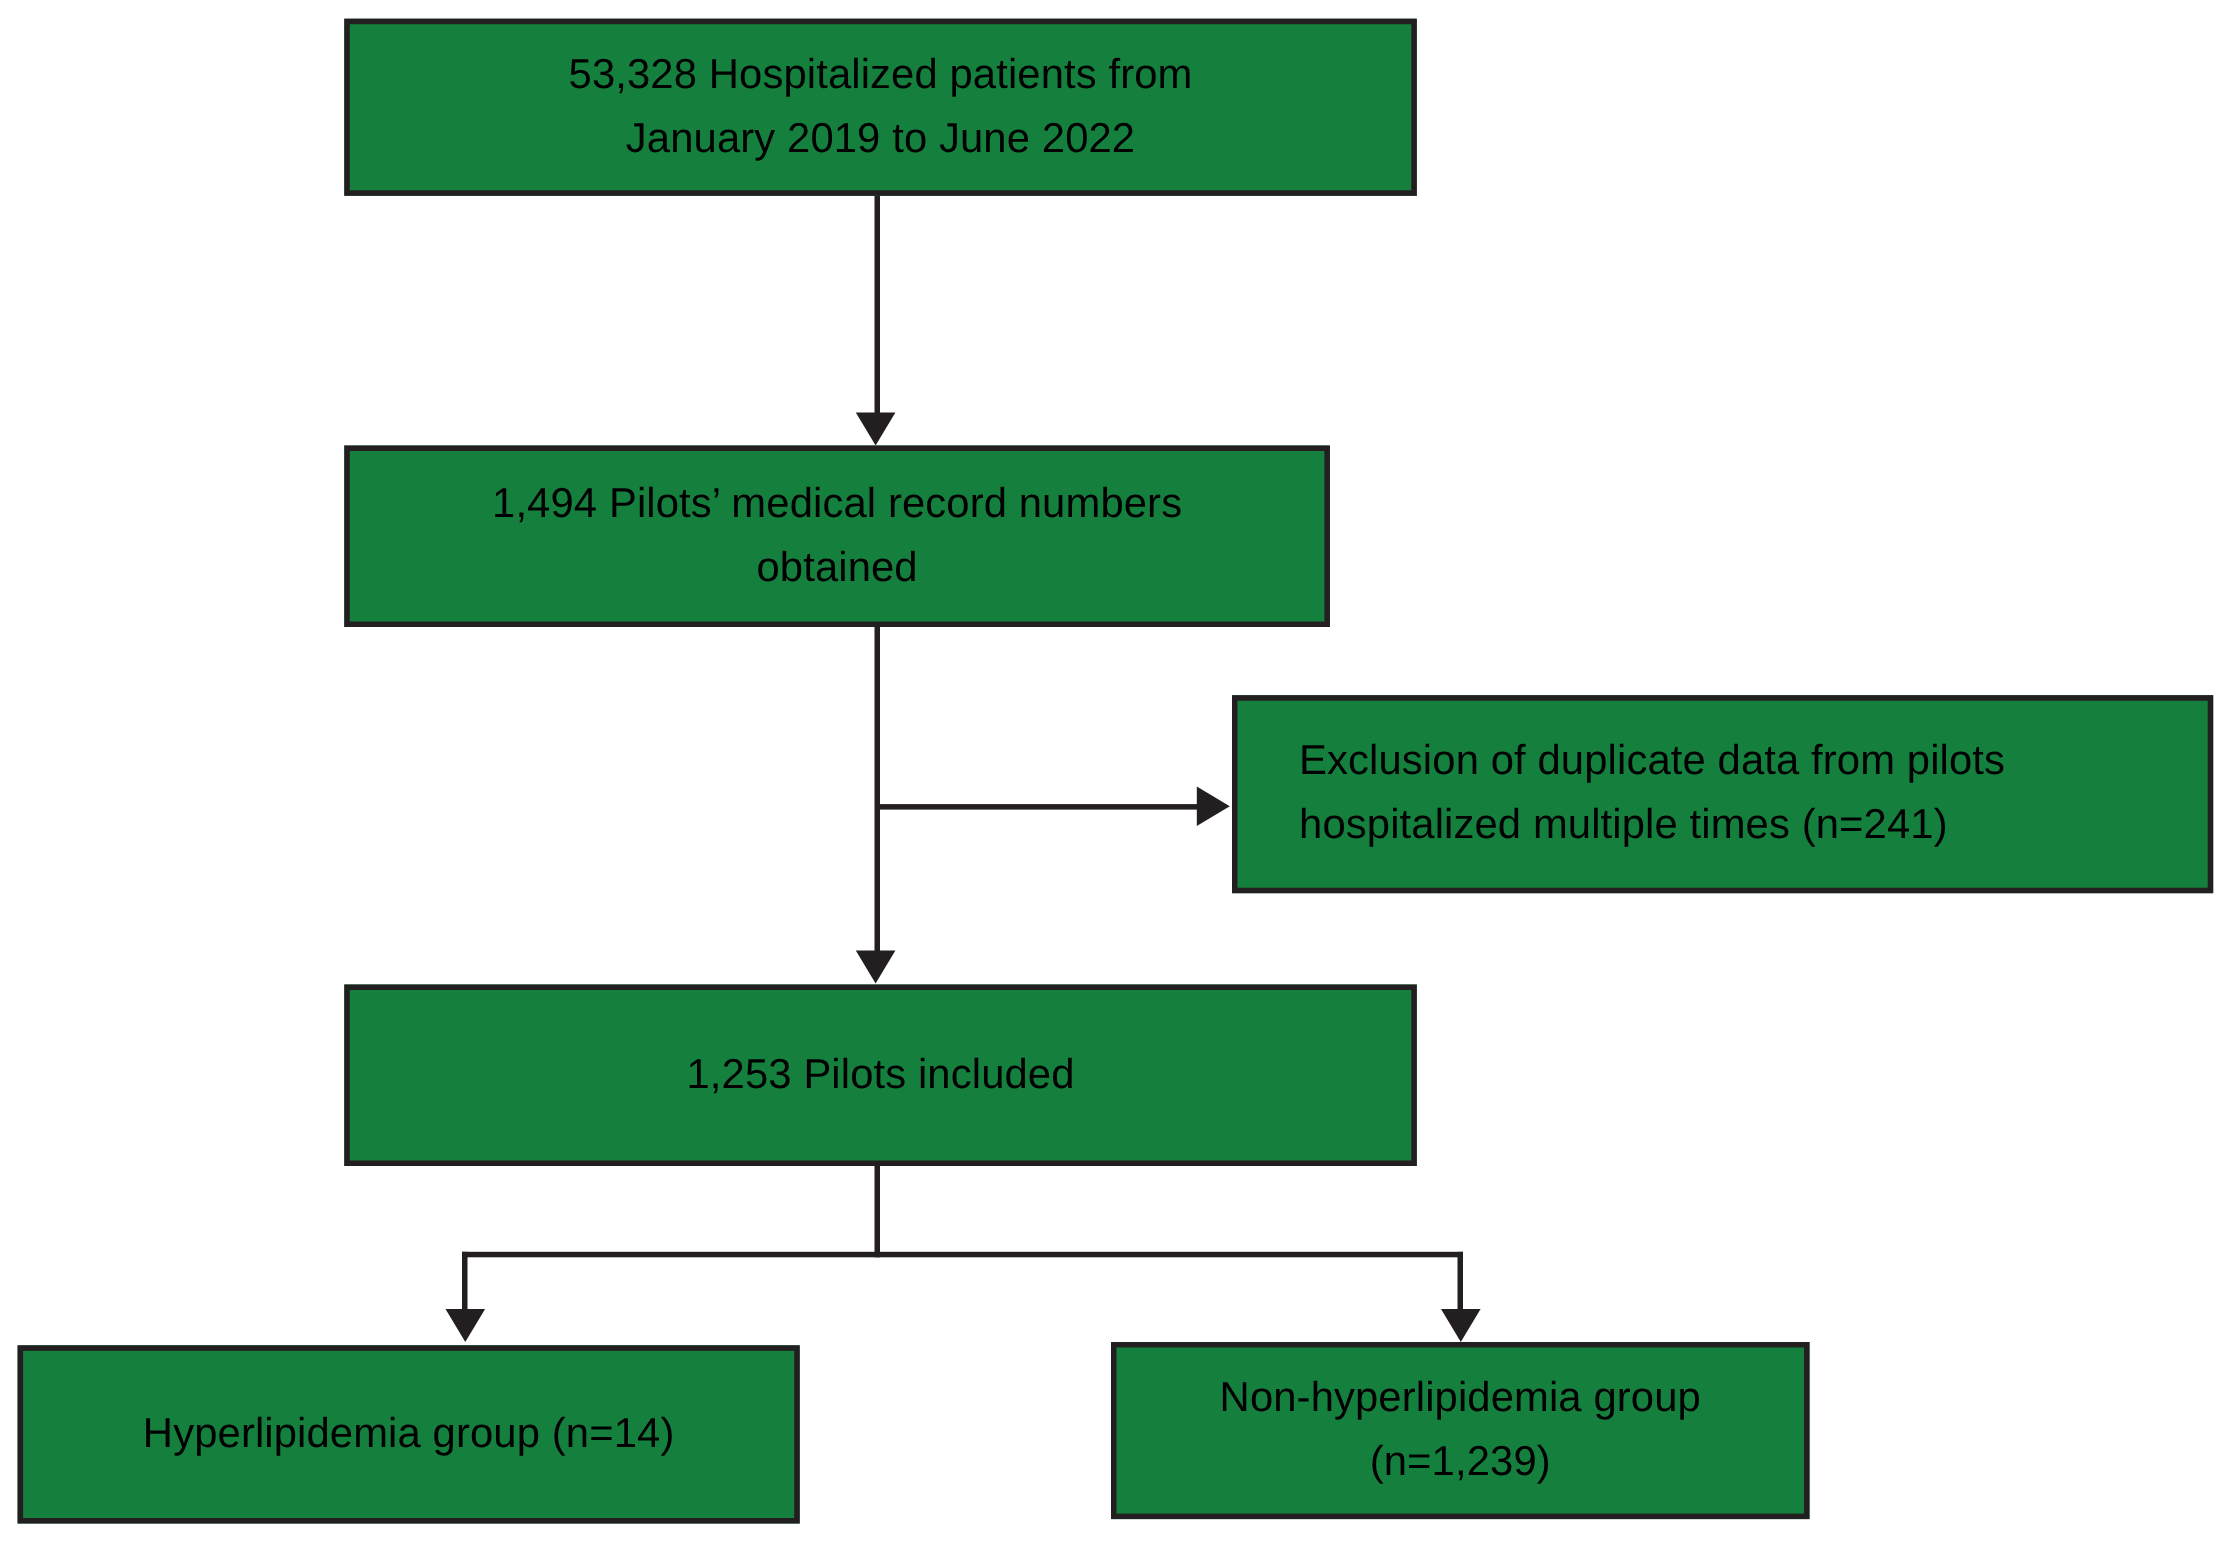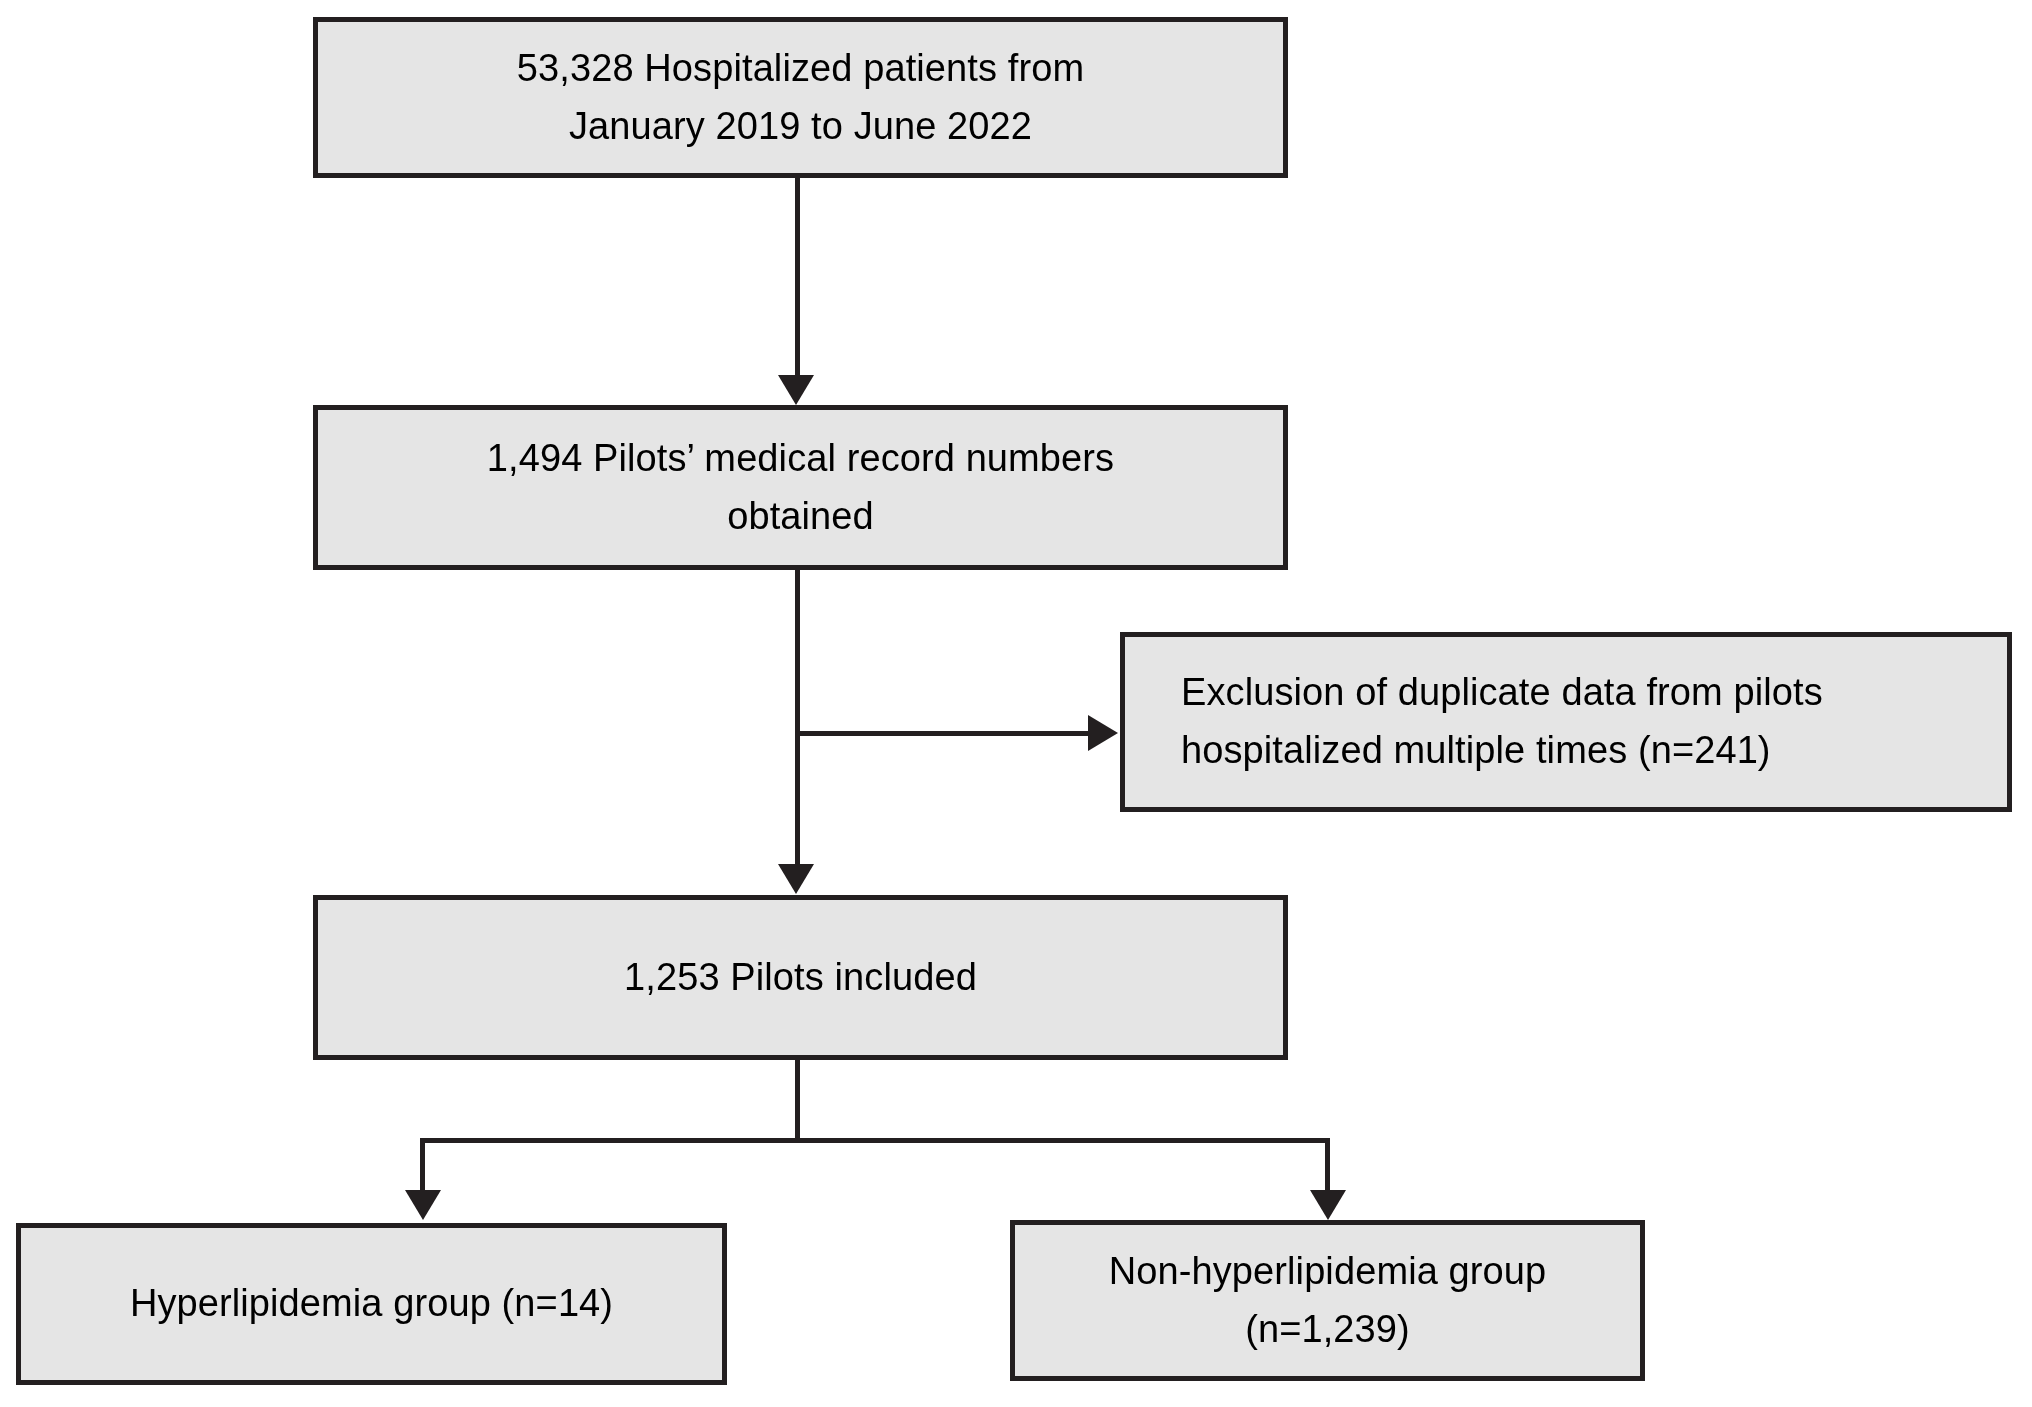--- a/index.html
+++ b/index.html
@@ -15,21 +15,21 @@
     position: relative;
     width: 2032px;
     height: 1407px;
     background: #ffffff;
     overflow: hidden;
   }
   .node {
     position: absolute;
     box-sizing: border-box;
     border: 5px solid #231f20;
-    background: #e5e5e5;
+    background: #15803d;
     display: flex;
     align-items: center;
     justify-content: center;
     text-align: center;
     line-height: 1.52;
     font-size: 38px;
     color: #000000;
     letter-spacing: 0.1px;
   }
   .node.left-align {
@@ -37,21 +37,21 @@
     text-align: left;
     padding-left: 56px;
   }
   .node .txt {
     display: block;
     white-space: pre-line;
   }
 
   
   #node-source      { left: 313px; top: 17px;   width: 975px; height: 161px; }
-  #node-records     { left: 313px; top: 405px;  width: 975px; height: 165px; }
+  #node-records     { left: 313px; top: 405px;  width: 896px; height: 165px; }
   #node-exclusion   { left: 1120px; top: 632px; width: 892px; height: 180px; }
   #node-included    { left: 313px; top: 895px;  width: 975px; height: 165px; }
   #node-hyper       { left: 16px;  top: 1223px; width: 711px; height: 162px; }
   #node-nonhyper    { left: 1010px; top: 1220px; width: 635px; height: 161px; }
 
   
   .vline {
     position: absolute;
     width: 5px;
     background: #231f20;

